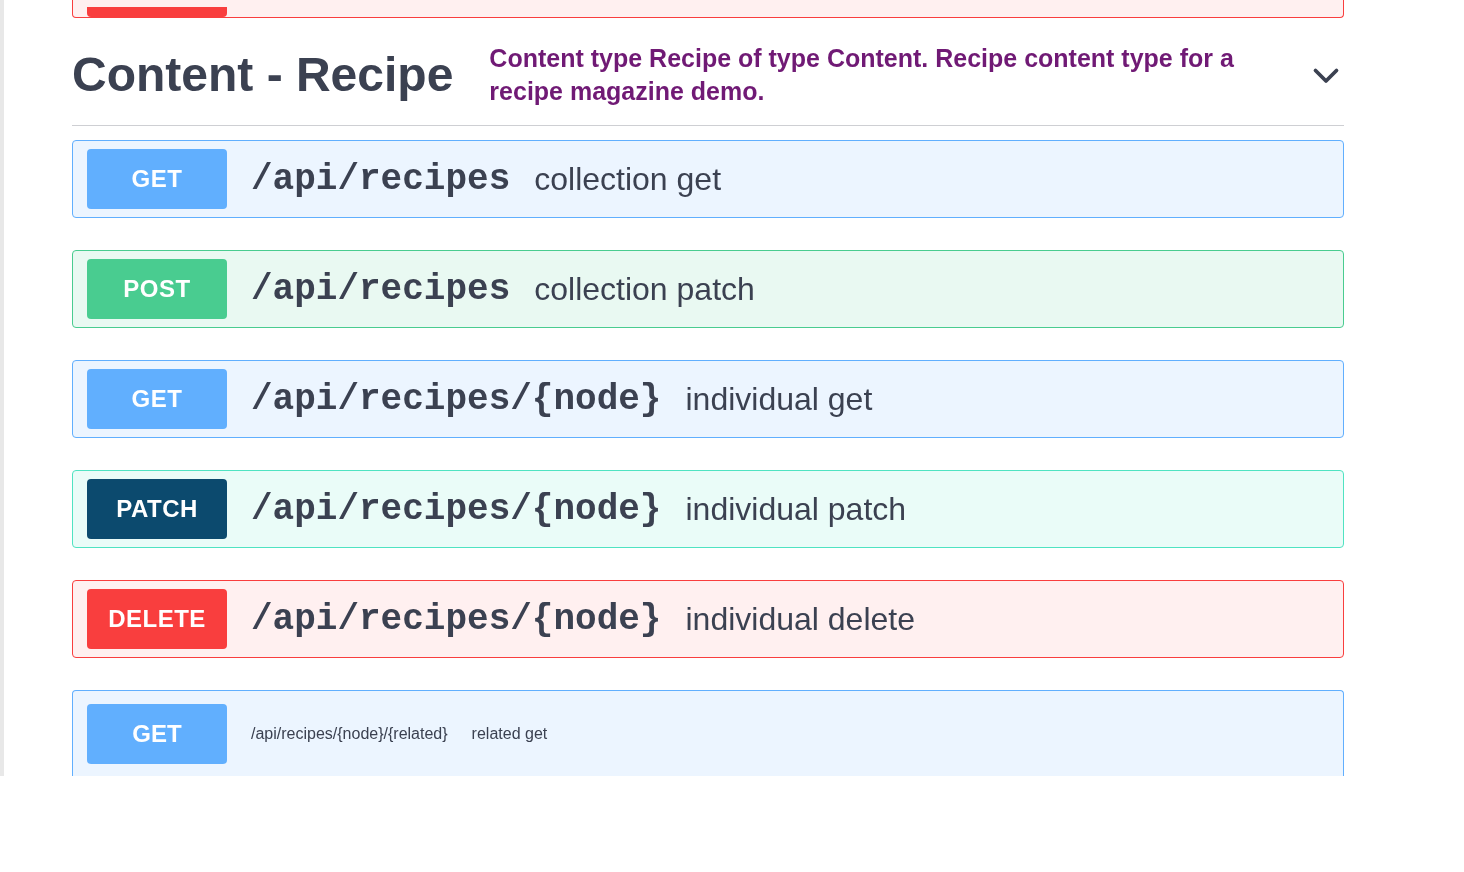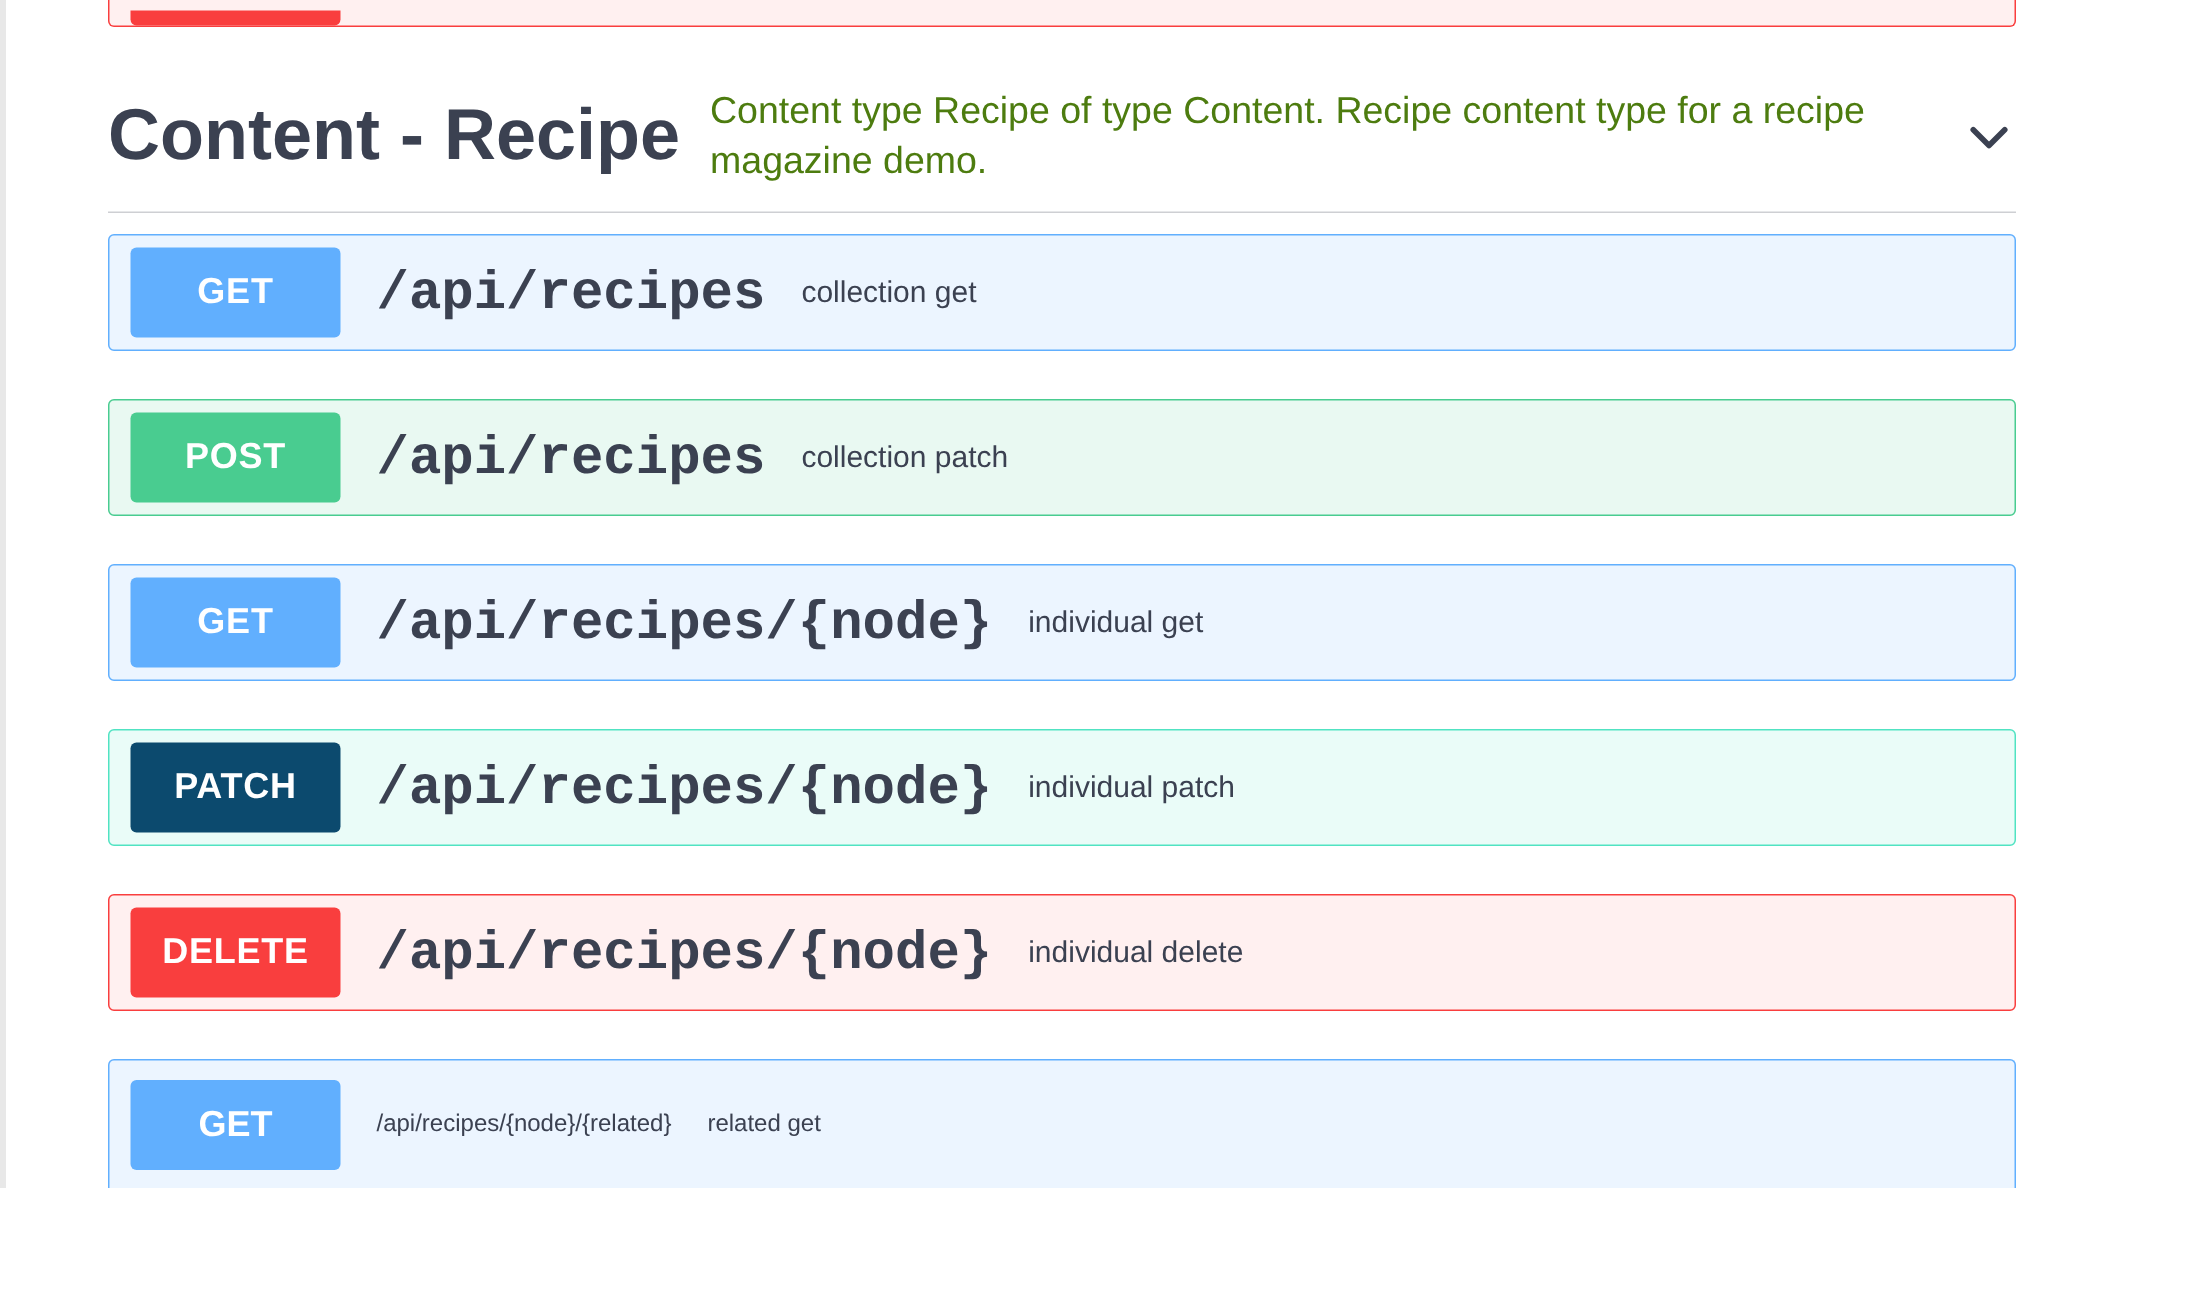--- a/index.html
+++ b/index.html
@@ -33,36 +33,37 @@
     width: 140px;
     height: 10px;
     background: #f93e3e;
     border-radius: 0 0 4px 4px;
   }
   
   .section-header {
     display: flex;
     align-items: center;
     gap: 20px;
-    padding: 40px 0 18px 0;
+    padding: 24px 0 18px 0;
     border-bottom: 1px solid rgba(59,65,81,0.25);
     margin-top: 0;
   }
   .section-title {
     font-size: 48px;
     font-weight: 700;
     color: #3b4151;
     white-space: nowrap;
   }
   .section-description {
     font-size: 25px;
-    color: #4d7c0f;
+    color: #701a75;
     line-height: 1.3;
     flex: 1;
-    font-weight: 400;
+    font-weight: 700;
+    margin-left: 16px;
   }
   .section-chevron {
     width: 36px;
     height: 36px;
     flex-shrink: 0;
   }
   .section-chevron svg {
     width: 100%; height: 100%;
   }
   
@@ -90,21 +91,21 @@
     border-radius: 4px;
     letter-spacing: 0.5px;
   }
   .opblock .path {
     font-family: "SFMono-Regular", Consolas, "Liberation Mono", Menlo, monospace;
     font-weight: 700;
     font-size: 36px;
     color: #3b4151;
   }
   .opblock .summary {
-    font-size: 20px;
+    font-size: 32px;
     color: #3b4151;
     font-weight: 400;
   }
   
   .op-get    { background: rgba(97,175,254,0.12); border-color: #61affe; }
   .op-get .method { background: #61affe; }
   .op-post   { background: rgba(73,204,144,0.12); border-color: #49cc90; align-items: center; }
   .op-post .method { background: #49cc90; }
   .op-patch  { background: rgba(80,227,194,0.12); border-color: #50e3c2; }
   .op-patch .method { background: #0c4a6e; }

